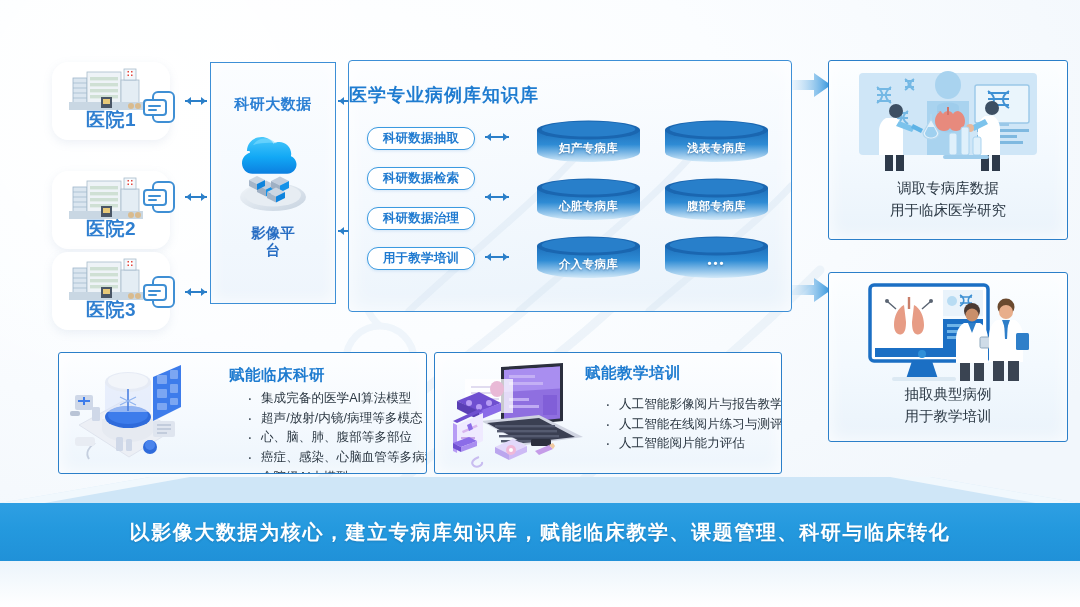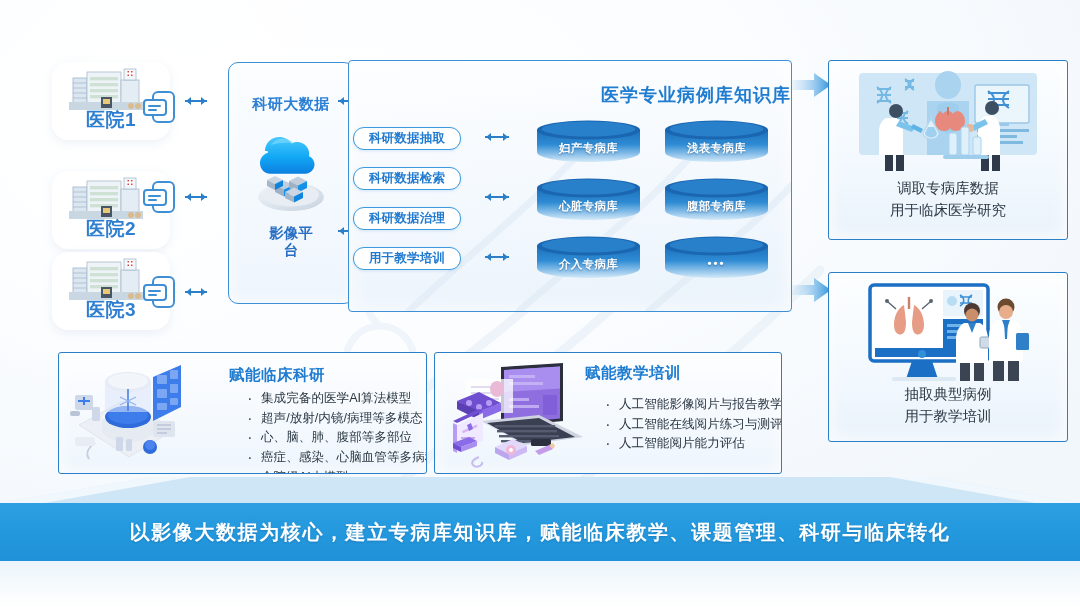--- a/index.html
+++ b/index.html
@@ -36,22 +36,22 @@
   .hosp-art{position:absolute;left:9px;top:4px;width:100px;height:50px;}
   .hosp-label{
     position:absolute;left:0;right:0;bottom:7px;text-align:center;
     font-size:19px;font-weight:bold;color:#2f7fd0;letter-spacing:.5px;
   }
   .doc-icon{position:absolute;width:40px;height:40px;}
   .arrow-h{position:absolute;width:30px;height:14px;}
 
   
   .bigdata-box{
-    position:absolute;left:228px;top:62px;width:124px;height:240px;
-    border:1.6px solid #3d8fd6;border-radius:10px;
+    position:absolute;left:210px;top:62px;width:124px;height:240px;
+    border:1.6px solid #3d8fd6;border-radius:0;
     background:linear-gradient(180deg,#fbfdff 0%,#f4f9fe 55%,#eef5fc 100%);
     box-shadow:inset 0 0 16px rgba(255,255,255,.9);
   }
   .bigdata-title{
     position:absolute;left:0;right:0;top:32px;text-align:center;
     font-size:15px;font-weight:bold;color:#2a7fd4;letter-spacing:.5px;
   }
   .platform-art{position:absolute;left:16px;top:62px;width:92px;height:92px;}
   .platform-label{
     position:absolute;left:0;right:0;top:162px;text-align:center;
@@ -60,25 +60,25 @@
 
   
   .kb-box{
     position:absolute;left:348px;top:60px;width:442px;height:250px;
     border:1.6px solid #3d8fd6;border-radius:4px;
     background:linear-gradient(175deg,#fdfeff 0%,#f4f9fe 50%,#eaf3fb 100%);
     box-shadow:inset 0 0 22px rgba(255,255,255,.85);
     overflow:hidden;
   }
   .kb-title{
-    position:absolute;left:0;right:0;top:22px;text-align:right;
+    position:absolute;left:0;right:0;top:22px;text-align:left;
     font-size:18px;font-weight:bold;color:#1f7cd0;letter-spacing:1px;
   }
   .pill{
-    position:absolute;left:4px;width:106px;height:21px;border-radius:11px;
+    position:absolute;left:18px;width:106px;height:21px;border-radius:11px;
     border:1.6px solid #3b9ae0;background:#ffffff;
     display:flex;align-items:center;justify-content:center;
     font-size:12.5px;font-weight:bold;color:#1f7ad0;letter-spacing:.2px;
     box-shadow:0 1px 3px rgba(60,140,210,.18);
   }
   .cyl{
     position:absolute;width:107px;height:44px;
   }
   .cyl-label{
     position:absolute;left:0;right:0;top:22px;text-align:center;

